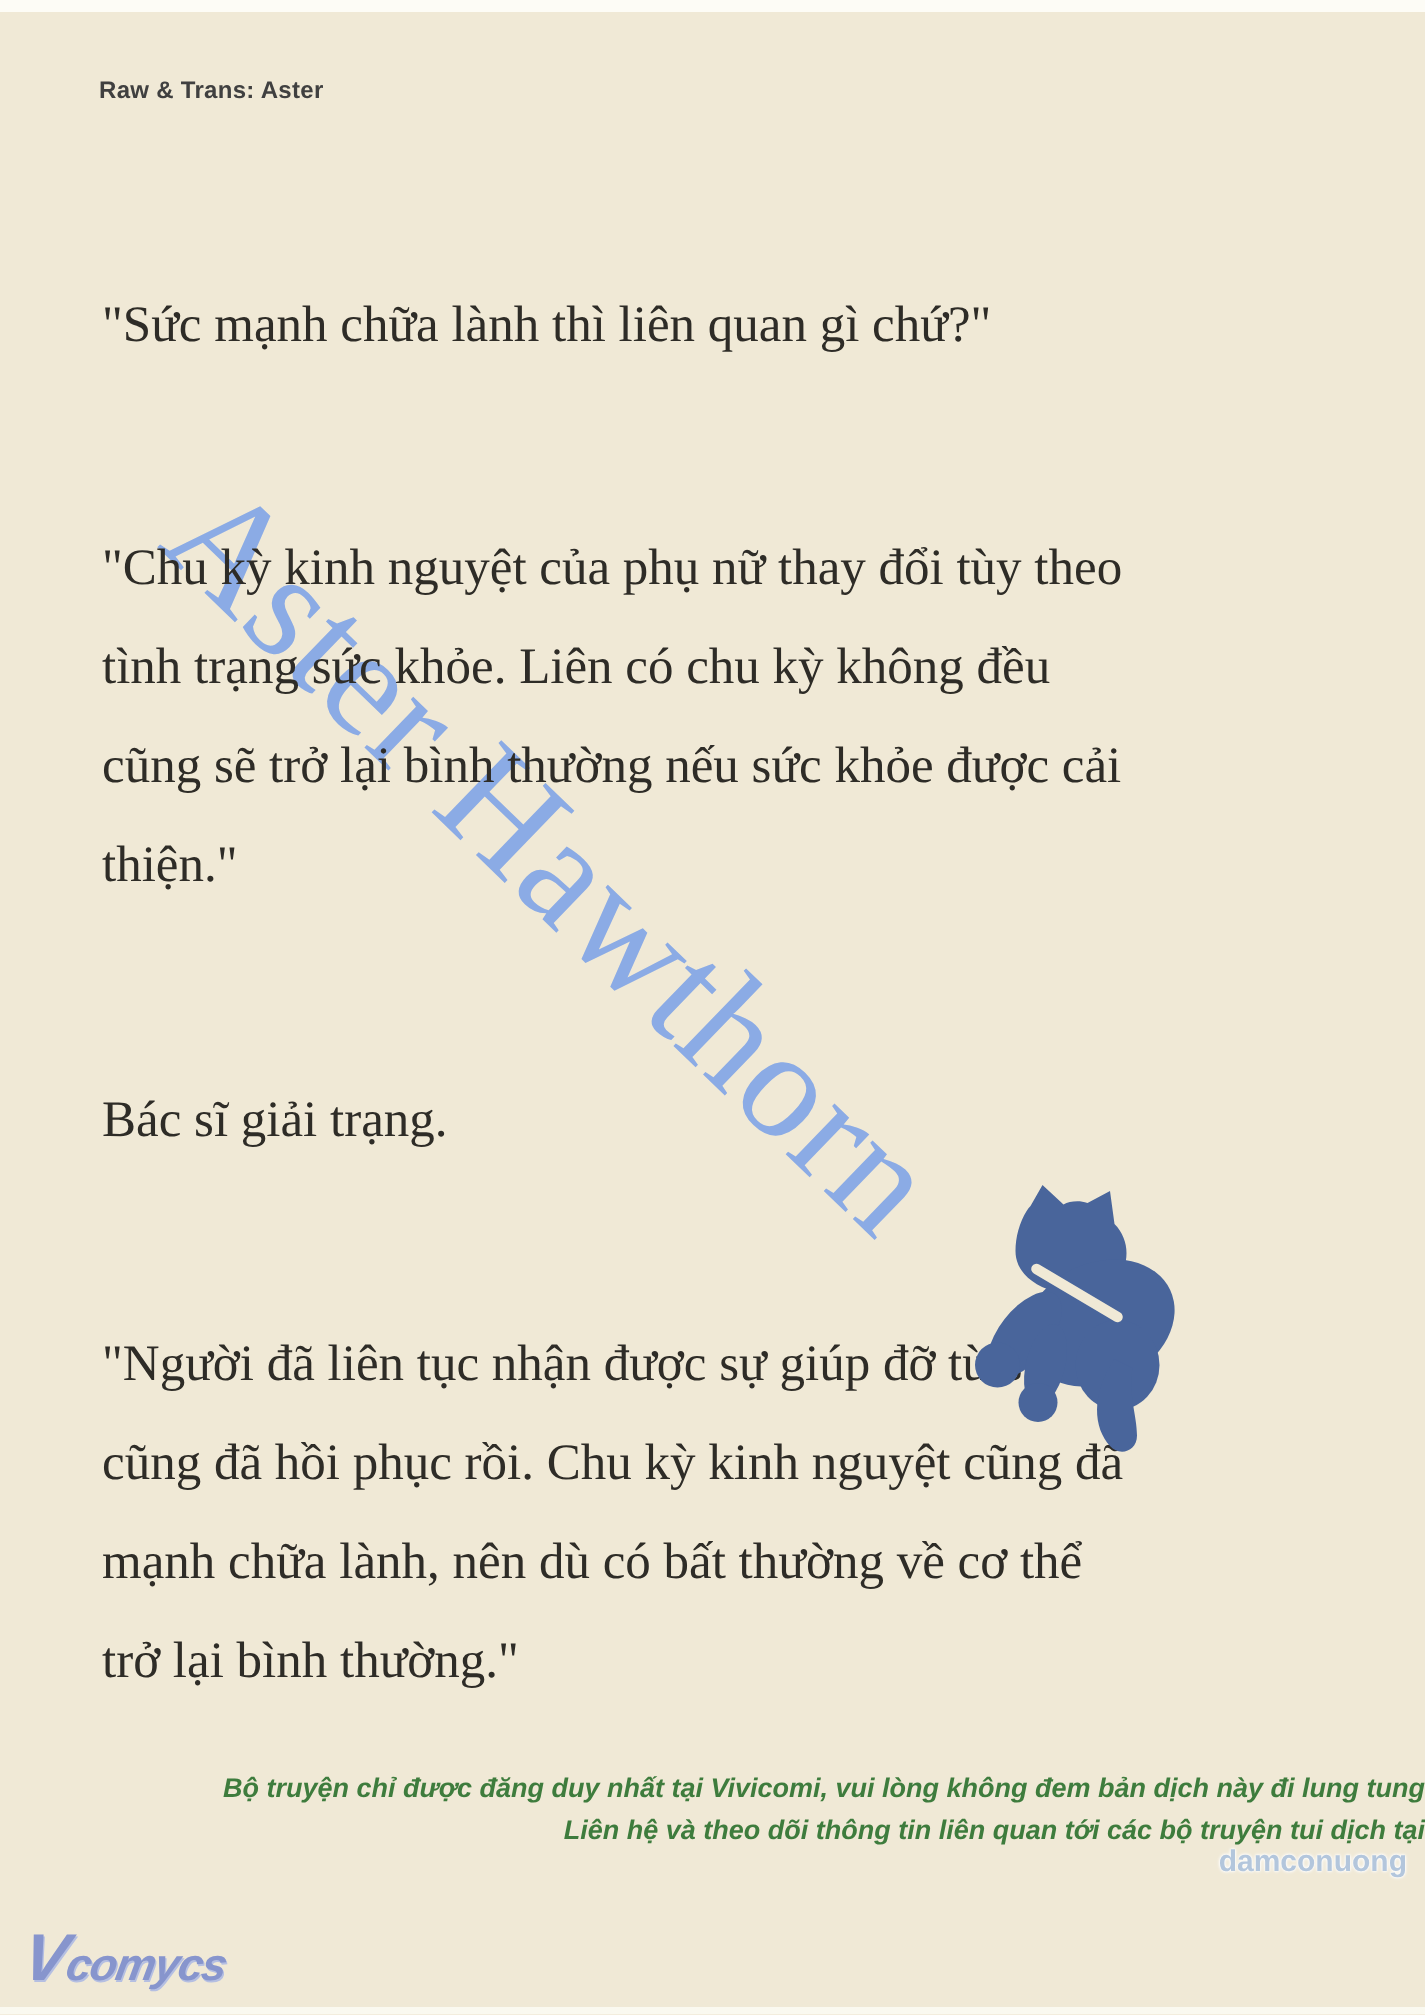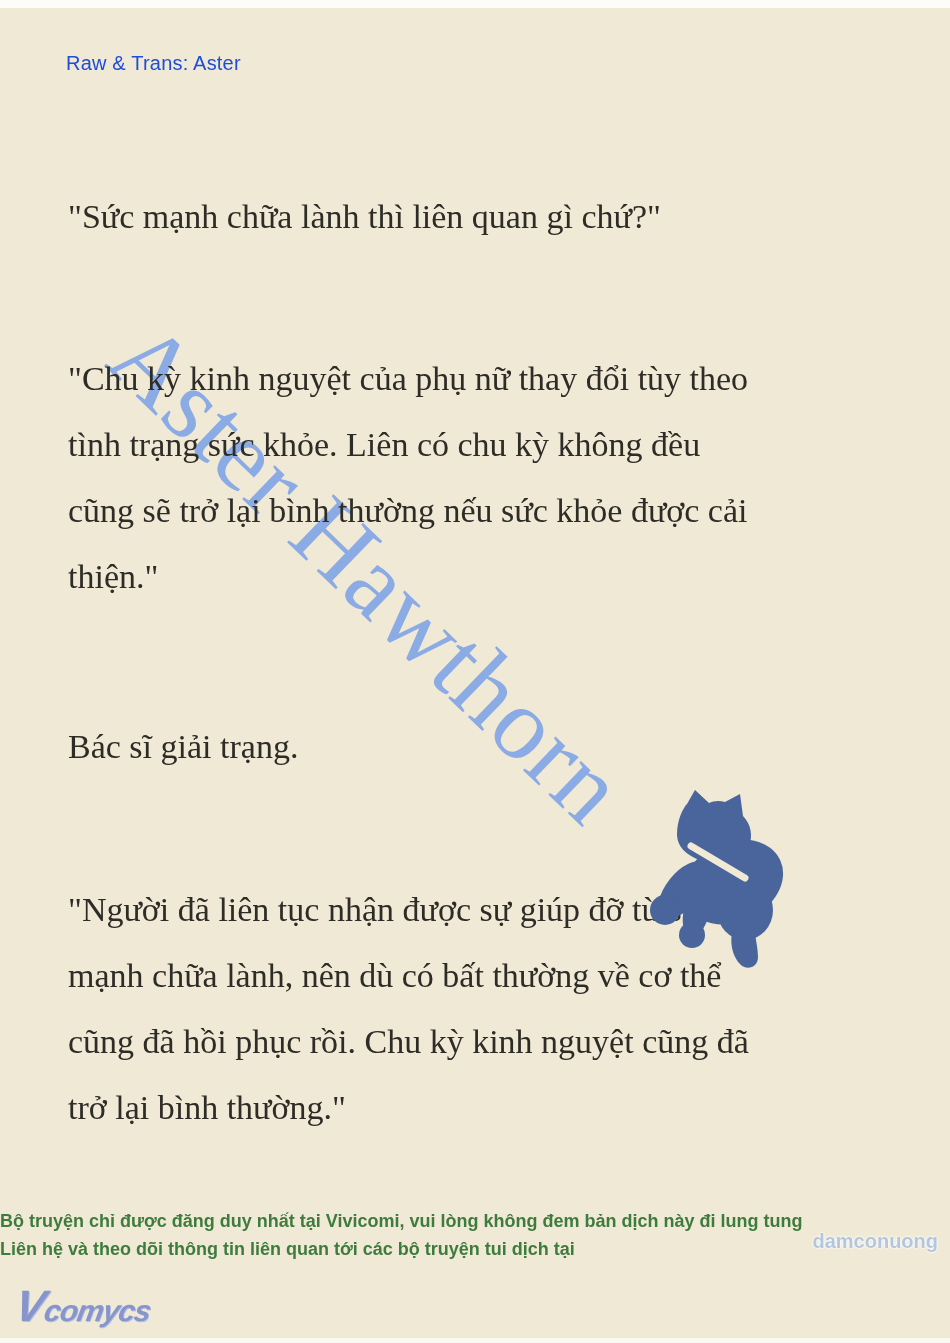--- a/index.html
+++ b/index.html
@@ -9,22 +9,23 @@
     position:relative;
     overflow:hidden;
     font-family:"Liberation Sans", sans-serif;
   }
   .edge-strip{position:absolute;left:0;width:100%;background:#fdfcf6;z-index:0;}
   .edge-top{top:0;height:8px;}
   .edge-bottom{bottom:0;height:5px;opacity:.8;}
 
   .credit{
     position:absolute;left:66px;top:52px;
-    font-size:20px;color:#1d4ed8;letter-spacing:.2px;
+    font-size:16px;color:#404040;letter-spacing:.2px;
     z-index:2;
+    font-weight:bold;
   }
 
   .watermark{
     position:absolute;left:168px;top:298px;
     font-family:"Liberation Serif", serif;
     font-size:102px;
     color:#86a8e6;
     white-space:nowrap;
     transform:rotate(44deg);
     transform-origin:0 0;
@@ -42,25 +43,24 @@
   .para .line{line-height:66px;white-space:nowrap;}
   .p1{top:184px;}
   .p2{top:346px;}
   .p3{top:714px;}
   .p4{top:877px;}
 
   .cat{position:absolute;left:645px;top:790px;z-index:3;}
 
   .footer{
     position:absolute;left:0;top:1178px;width:100%;
-    text-align:left;z-index:2;
-    font-weight:bold;
+    text-align:right;z-index:2;
+    font-style:italic;font-weight:bold;
     font-size:18px;line-height:28px;
     color:#3e7c3d;
-    margin-top:29px;
   }
 
   .vcomycs{
     position:absolute;left:16px;top:1284px;z-index:2;
     font-style:italic;font-weight:bold;
     color:#8795cd;
     transform:skewX(-10deg);
     text-shadow:1px 1px 0 #b5bfe2;
     white-space:nowrap;
   }
@@ -94,22 +94,22 @@
   <div class="line">cũng sẽ trở lại bình thường nếu sức khỏe được cải</div>
   <div class="line">thiện."</div>
 </div>
 
 <div class="para p3">
   <div class="line">Bác sĩ giải trạng.</div>
 </div>
 
 <div class="para p4">
   <div class="line">"Người đã liên tục nhận được sự giúp đỡ từ sức</div>
+  <div class="line">cũng đã hồi phục rồi. Chu kỳ kinh nguyệt cũng đã</div>
   <div class="line">mạnh chữa lành, nên dù có bất thường về cơ thể</div>
-  <div class="line">cũng đã hồi phục rồi. Chu kỳ kinh nguyệt cũng đã</div>
   <div class="line">trở lại bình thường."</div>
 </div>
 
 <div class="cat">
   <svg width="145" height="190" viewBox="0 0 145 190" xmlns="http://www.w3.org/2000/svg">
     <g fill="#49659b">
 
       <path d="M32,44 C32,30 38,18 42,14 L50,0 L64,13 C68,11 74,10 80,12 L95,4 L98,26 C106,34 108,46 104,56 C98,70 80,77 62,72 C44,68 32,58 32,44 Z"></path>
 
       <ellipse cx="88" cy="92" rx="52" ry="40" transform="rotate(-25 88 92)"></ellipse>

